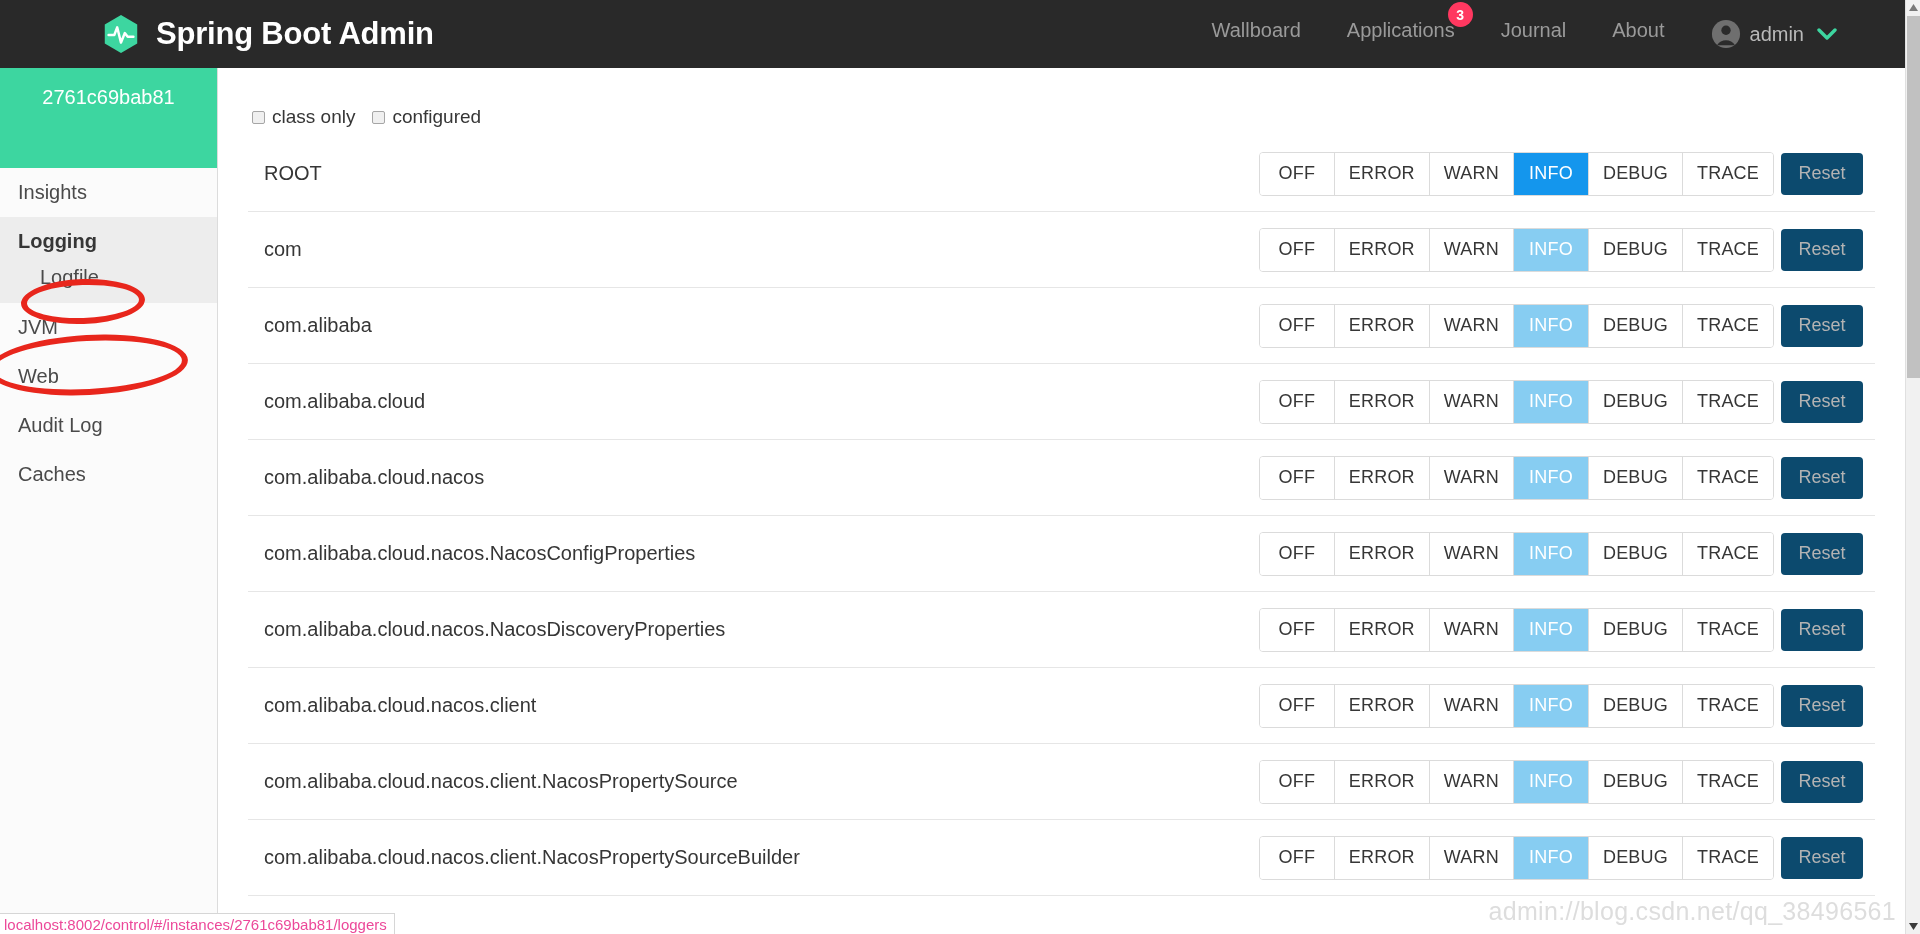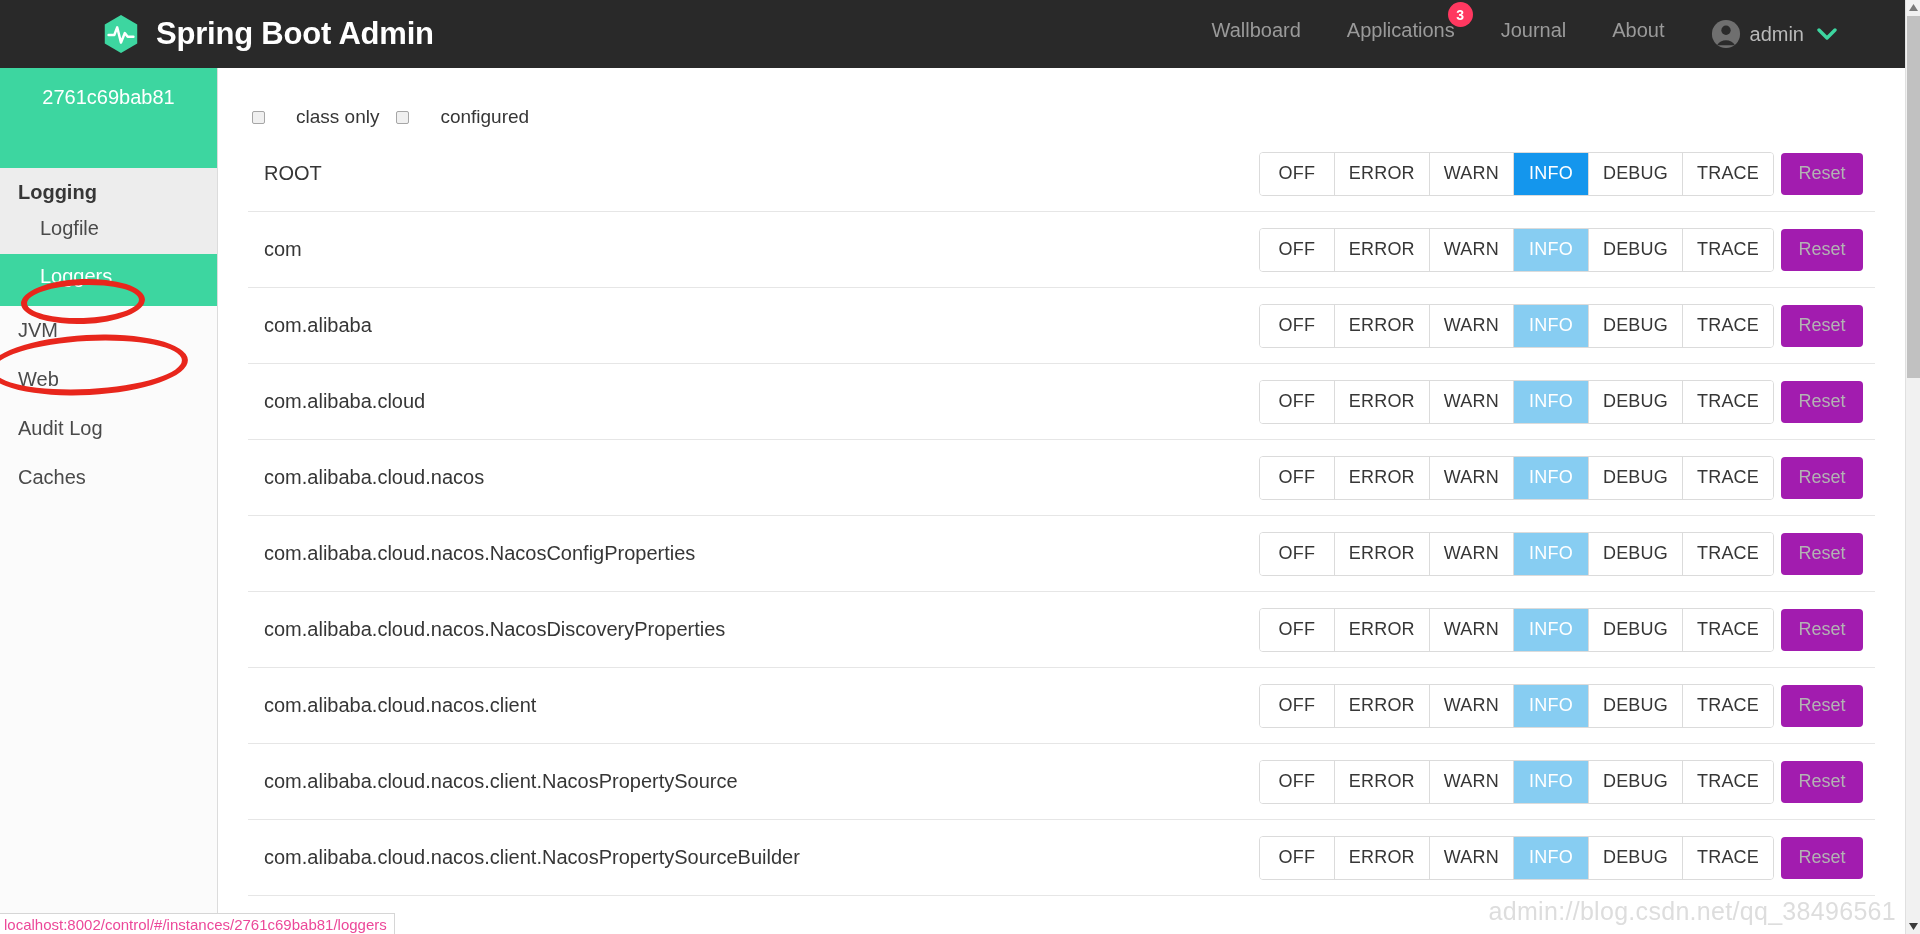--- a/index.html
+++ b/index.html
@@ -243,21 +243,20 @@
     display: flex;
     align-items: center;
     margin-top: 8px;
     padding-left: 4px;
   }
   .checkbox-item {
     display: flex;
     align-items: center;
     margin-right: 17px;
     cursor: pointer;
-    gap: 24px;
   }
   .cb-box {
     width: 13px; height: 13px;
     border: 1px solid #a6a6a6;
     border-radius: 2px;
     background: #f0f0f0;
     margin-right: 7px;
     flex-shrink: 0;
     display: block;
   }
@@ -321,21 +320,21 @@
   .level-btn.active-inherited {
     background: #87cdf2;
     color: #ffffff;
   }
   .reset-btn {
     min-width: 82px;
     height: 42px;
     margin-left: 7px;
     border: none;
     border-radius: 4px;
-    background: #a21caf;
+    background: #0c4a6e;
     color: #b3b3b3;
     font-size: 18px;
     font-family: "Liberation Sans", "DejaVu Sans", sans-serif;
     cursor: default;
     white-space: nowrap;
   }
 
   
   .page-scrollbar {
     position: absolute;
@@ -451,28 +450,28 @@
       </div>
     </div>
   </div>
 
   <div class="sidebar">
     <div class="sidebar-header">
       <div class="sidebar-instance-id">2761c69bab81</div>
     </div>
 
     <nav>
+      <div class="sidebar-item">
+        <span>Insights</span>
+      </div>
       <div class="sidebar-item group-label">
         <span>Logging</span>
       </div>
       <div class="sidebar-item sub">
         <span>Logfile</span>
-      </div>
-      <div class="sidebar-item sub active">
-        <span>Loggers</span>
       </div>
       <div class="sidebar-item">
         <span>JVM</span>
       </div>
       <div class="sidebar-item">
         <span>Web</span>
       </div>
       <div class="sidebar-item">
         <span>Audit Log</span>
       </div>

